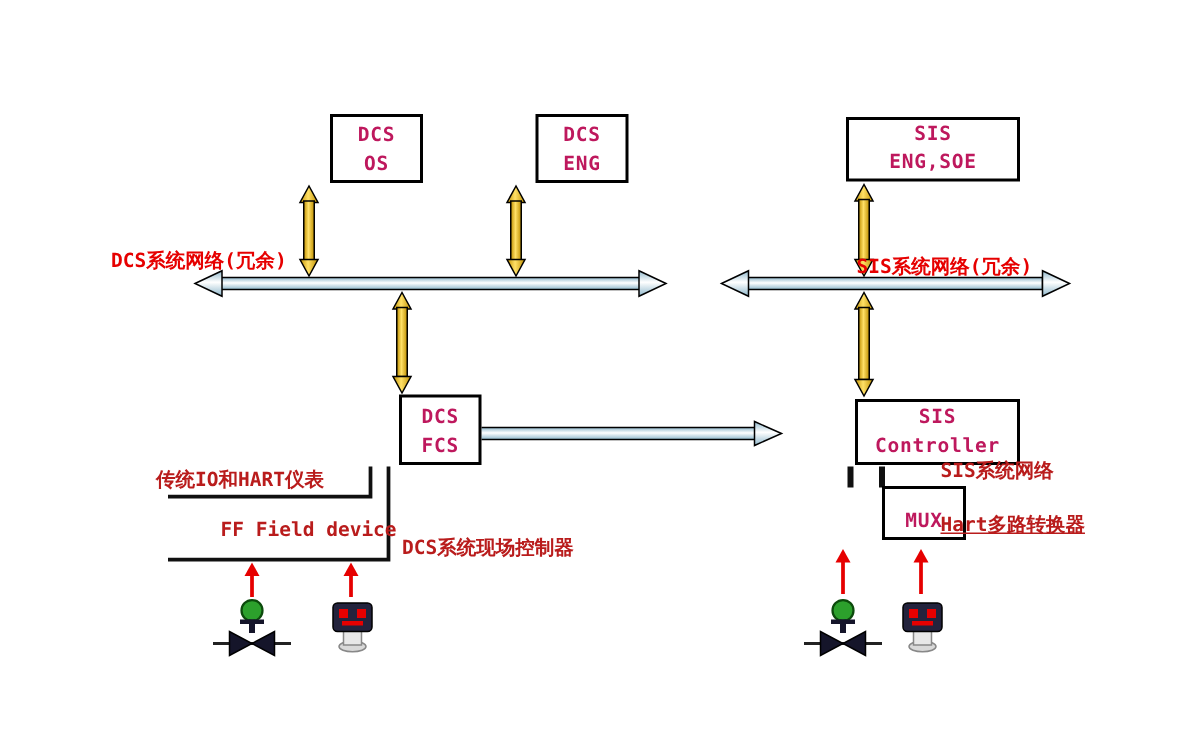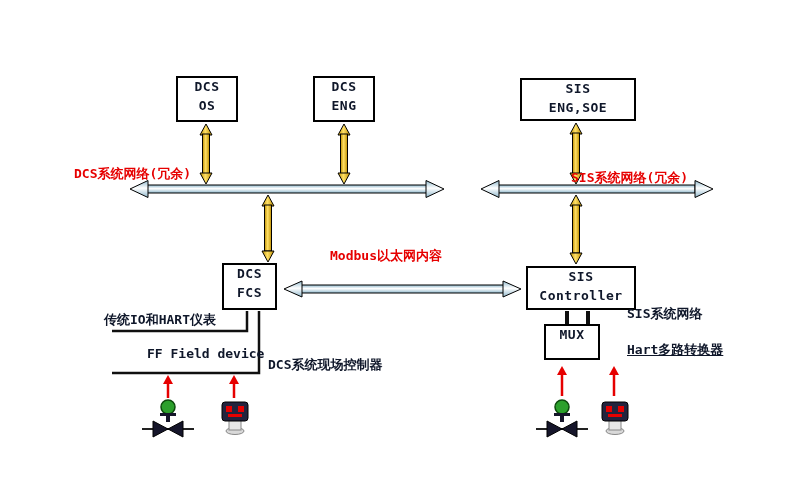--- a/index.html
+++ b/index.html
@@ -2,31 +2,31 @@
 <html><head>
 <meta charset="utf-8">
 <style>
   html,body{margin:0;padding:0;background:#fff;}
   .canvas{
     position:relative;width:800px;height:500px;background:#ffffff;overflow:hidden;
     font-family:"DejaVu Sans Mono","Liberation Mono",monospace;
   }
   .layer{position:absolute;left:0;top:0;}
   .box{
-    position:absolute;background:#fff;border:2px solid #000;color:#0f172a;
-    display:flex;align-items:flex-start;justify-content:center;text-align:center;
+    position:absolute;background:#fff;border:2px solid #000;color:#be185d;
+    display:flex;align-items:flex-end;justify-content:center;text-align:center;
     font-weight:bold;font-size:13px;line-height:1.45;white-space:pre-line;
-    box-sizing:border-box;letter-spacing:0.5px;
+    box-sizing:border-box;letter-spacing:0.5px;margin-left:44px;
   }
   .lbl{
     position:absolute;font-weight:bold;font-size:13px;white-space:nowrap;
     font-family:"DejaVu Sans Mono","Liberation Sans",sans-serif;
   }
   .lbl-red{color:#e60000;}
-  .lbl-blue{color:#0f172a;}
+  .lbl-blue{color:#b91c1c;}
 </style>
 </head>
 <body>
 
 <div class="canvas">
 
   <svg class="layer" width="800" height="500" viewBox="0 0 800 500">
     <defs>
       <linearGradient id="gH" x1="0" y1="0" x2="0" y2="1">
         <stop offset="0" stop-color="#8fb8cc"></stop>
@@ -181,21 +181,20 @@
   </div>
 
   <div class="box" style="left:544px;top:324px;width:56px;height:36px;">
     <span>MUX</span>
   </div>
 
   <div class="lbl lbl-red" style="left:571px;top:169px;">SIS系统网络(冗余)</div>
 
   <div class="lbl lbl-red" style="left:74px;top:165px;">DCS系统网络(冗余)</div>
 
-  <div class="lbl lbl-red" style="left:330px;top:247px;">Modbus以太网内容</div>
 
   <div class="lbl lbl-blue" style="left:104px;top:311px;">传统IO和HART仪表</div>
 
   <div class="lbl lbl-blue" style="left:107px;top:346px;margin-left:40px;">FF Field device</div>
 
   <div class="lbl lbl-blue" style="left:268px;top:356px;">DCS系统现场控制器</div>
 
   <div class="lbl lbl-blue" style="left:627px;top:305px;">SIS系统网络</div>
 
   <div class="lbl lbl-blue" style="left:627px;top:341px;text-decoration:underline;">Hart多路转换器</div>

